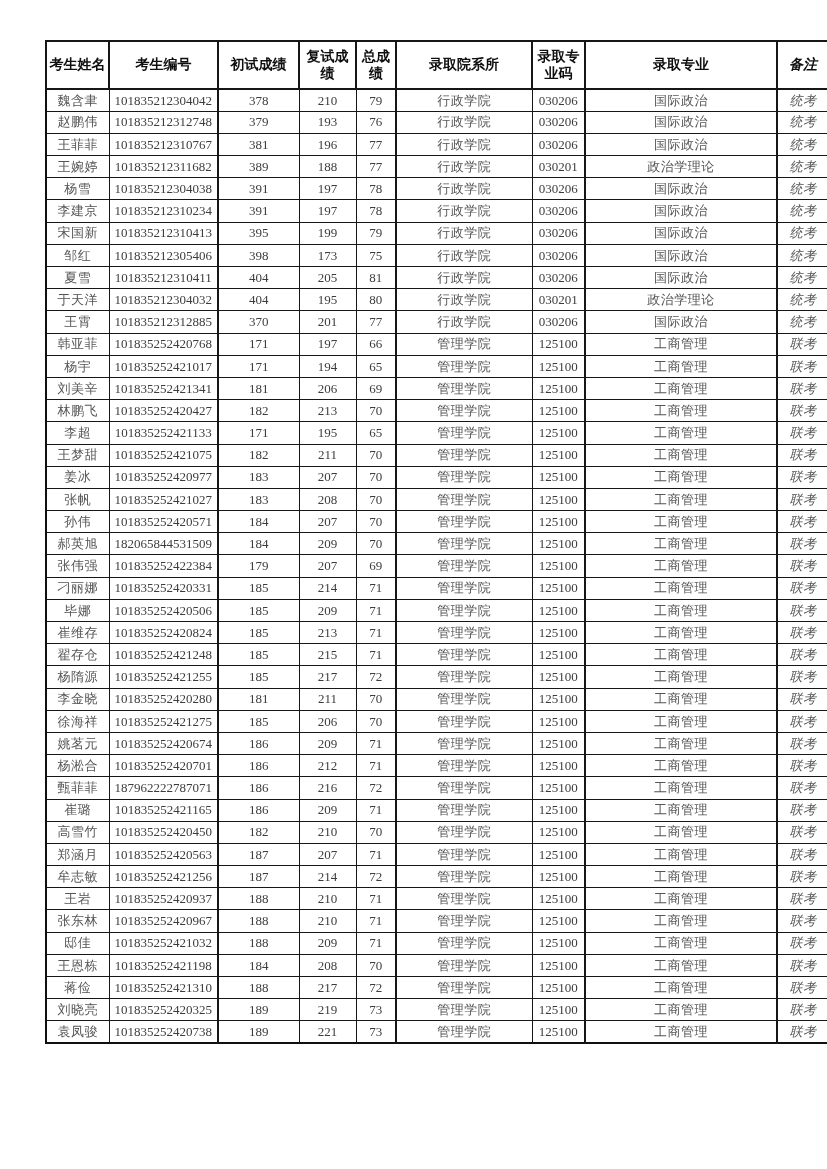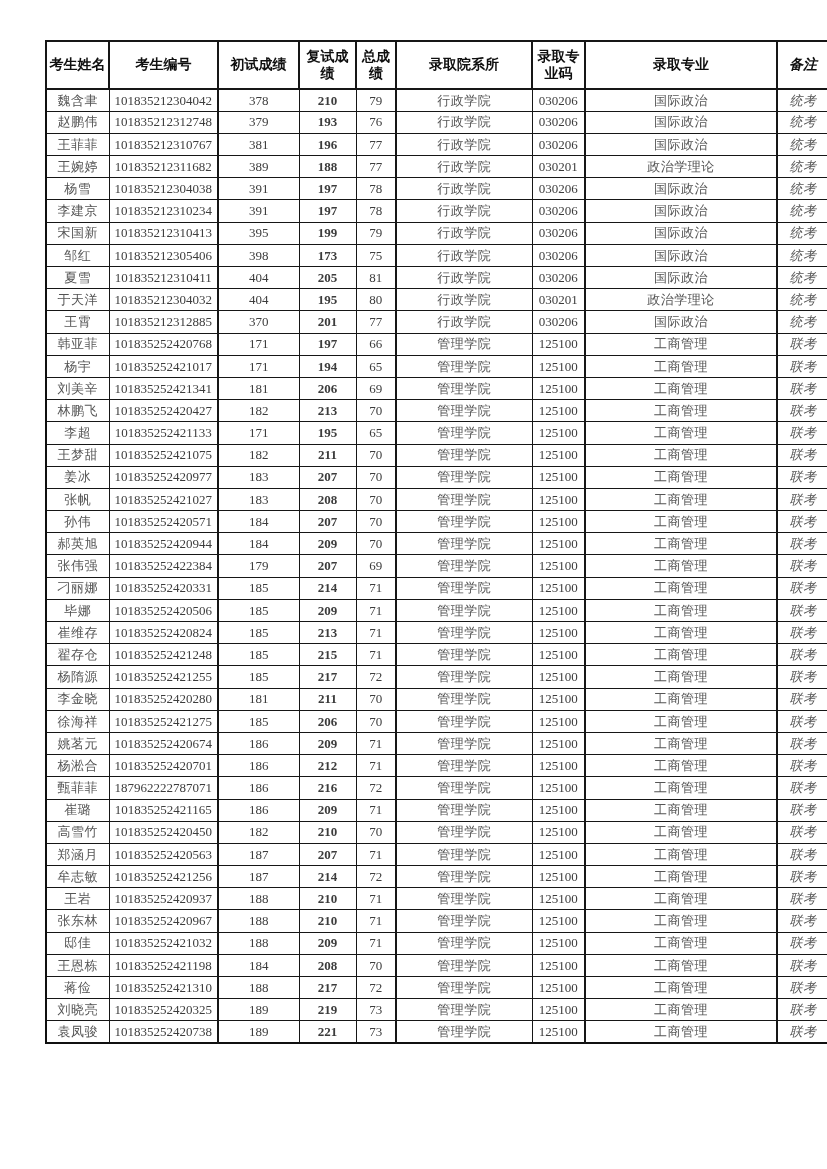--- a/index.html
+++ b/index.html
@@ -54,21 +54,21 @@
     line-height: 1.05;
   }
   td.cjk { color: #555555; letter-spacing: 0.5px; }
   td.num { color: #3c3c3c; letter-spacing: 0px; font-size: 13.5px; }
   
   .thick-l { border-left-width: 2.5px !important; }
   
   .col-0 { width: 63px; }
   .col-1 { width: 109px; }
   .col-2 { width: 81px; }
-  .col-3 { width: 57px; font-weight: bold; }
+  .col-3 { width: 57px; }
   .col-4 { width: 40px; }
   .col-5 { width: 136px; }
   .col-6 { width: 53px; }
   .col-7 { width: 192px; border-radius: 10px; }
   .col-8 { width: 52px; font-style: italic; }
 </style>
 </head>
 <body>
 
 <div class="page">
@@ -303,21 +303,21 @@
             <td class="col-2 num thick-l">184</td>
             <td class="col-3 num">207</td>
             <td class="col-4 num">70</td>
             <td class="col-5 cjk thick-l">管理学院</td>
             <td class="col-6 num">125100</td>
             <td class="col-7 cjk thick-l">工商管理</td>
             <td class="col-8 cjk thick-l">联考</td>
           </tr>
           <tr>
             <td class="col-0 cjk">郝英旭</td>
-            <td class="col-1 num">101835252420944</td>
+            <td class="col-1 num">182065844531509</td>
             <td class="col-2 num thick-l">184</td>
             <td class="col-3 num">209</td>
             <td class="col-4 num">70</td>
             <td class="col-5 cjk thick-l">管理学院</td>
             <td class="col-6 num">125100</td>
             <td class="col-7 cjk thick-l">工商管理</td>
             <td class="col-8 cjk thick-l">联考</td>
           </tr>
           <tr>
             <td class="col-0 cjk">张伟强</td>

